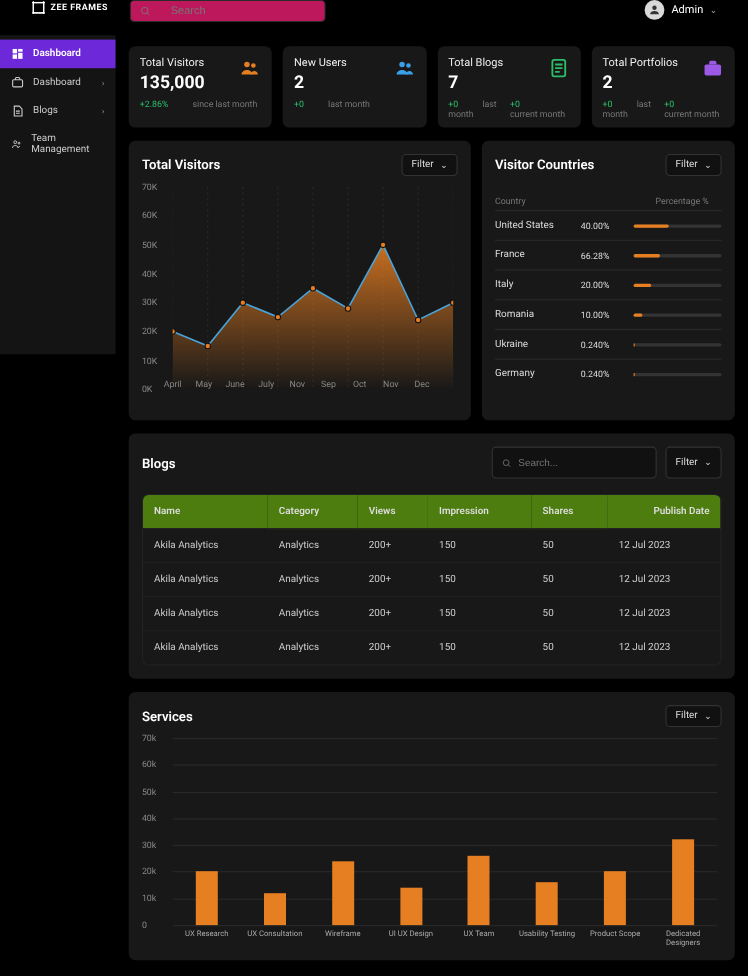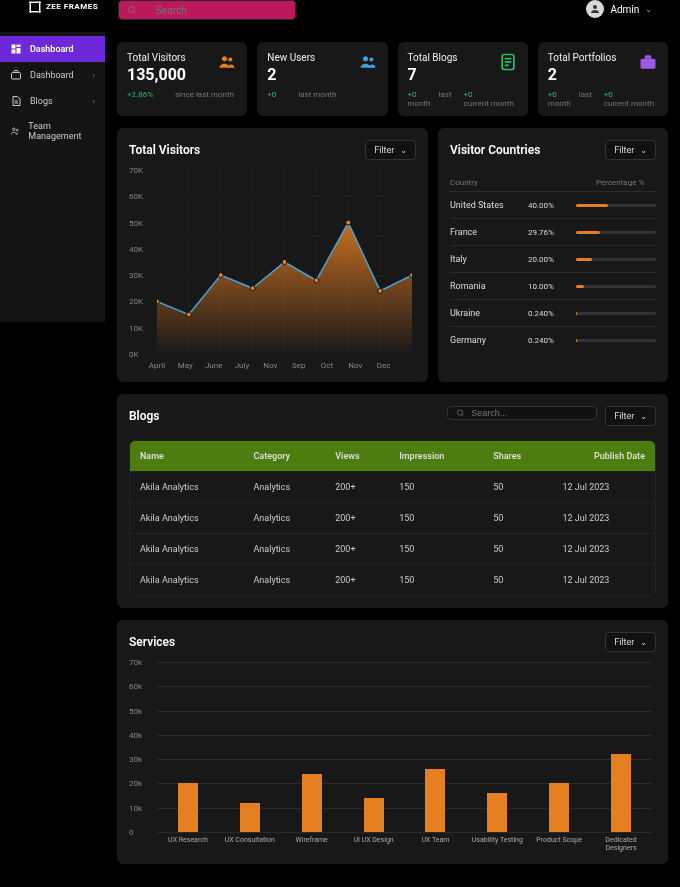--- a/index.html
+++ b/index.html
@@ -36,31 +36,31 @@
   .row2 { display: grid; grid-template-columns: 1fr 230px; gap: 10px; }
   .card { background: #181818; border-radius: 6px; padding: 12px; }
   .card-head { display: flex; align-items: center; justify-content: space-between; margin-bottom: 10px; }
   .card-title { font-size: 12px; font-weight: 600; }
   .filter-btn { background: #111; border: 1px solid #333; border-radius: 4px; color: #ddd; font-size: 9px; padding: 4px 8px; display:flex; align-items:center; gap:6px; cursor:pointer; }
 
   .chart-area { position: relative; height: 200px; }
   .ylab { position:absolute; left:0; font-size:8px; color:#888; transform:translateY(-50%); }
   .xlab { font-size:8px; color:#888; text-align:center; }
   .plot { position:absolute; left:28px; right:4px; top:0; bottom:16px; }
-  .xrow { position:absolute; left:28px; right:4px; bottom:0; display:grid; grid-template-columns:repeat(10,1fr); }
+  .xrow { position:absolute; left:28px; right:4px; bottom:16px; display:grid; grid-template-columns:repeat(10,1fr); }
 
   .vc-head { display:flex; font-size:8px; color:#777; padding:8px 0 4px; gap:0;justify-content:center; }
   .vc-head .c1 { flex:1; } .vc-head .c2 { width:60px; }
   .vc-row { display:flex; align-items:center; gap:8px; padding:8px 0; border-top:1px solid #2a2a2a; }
   .vc-row .c1 { flex:0 0 70px; font-size:9px; color:#ddd; }
   .vc-row .c2 { width:40px; font-size:8px; color:#ddd; }
   .vc-row .bar { flex:1; height:3px; background:#333; border-radius:2px; position:relative; }
   .vc-row .bar .fill { position:absolute; left:0; top:0; bottom:0; background:#e67e22; border-radius:2px; }
 
-  .blog-search { height:14px; background:#111; border:1px solid #333; border-radius:4px; display:flex; align-items:center; padding:0 8px; gap:6px; width:150px; }
+  .blog-search { height:29px; background:#111; border:1px solid #333; border-radius:4px; display:flex; align-items:center; padding:0 8px; gap:6px; width:150px; }
   .blog-search input { background:transparent; border:none; outline:none; color:#ddd; font-size:9px; flex:1; }
 
   table.blogs { width:100%; border-collapse:collapse; font-size:9px; }
   table.blogs th { text-align:left; background:#4d7c0f; padding:10px 10px; font-weight:600; color:#ddd; }
   table.blogs th:first-child { border-top-left-radius:4px; }
   table.blogs th:last-child { border-top-right-radius:4px; text-align:right; }
   table.blogs td { padding:10px 10px; border-top:1px solid #222; color:#ccc; }
   table.blogs td:last-child { text-align:left; }
   .tbl-wrap { border:1px solid #222; border-radius:6px; overflow:hidden; }
 
@@ -276,21 +276,21 @@
         <div id="vc-rows">
             <div class="vc-row">
               <div class="c1">United States</div>
               <div class="c2">40.00%</div>
               <div class="bar">
                 <div class="fill" style="width:40%"></div>
               </div>
             </div>
             <div class="vc-row">
               <div class="c1">France</div>
-              <div class="c2">29.76%</div>
+              <div class="c2">66.28%</div>
               <div class="bar">
                 <div class="fill" style="width:29.76%"></div>
               </div>
             </div>
             <div class="vc-row">
               <div class="c1">Italy</div>
               <div class="c2">20.00%</div>
               <div class="bar">
                 <div class="fill" style="width:20%"></div>
               </div>

